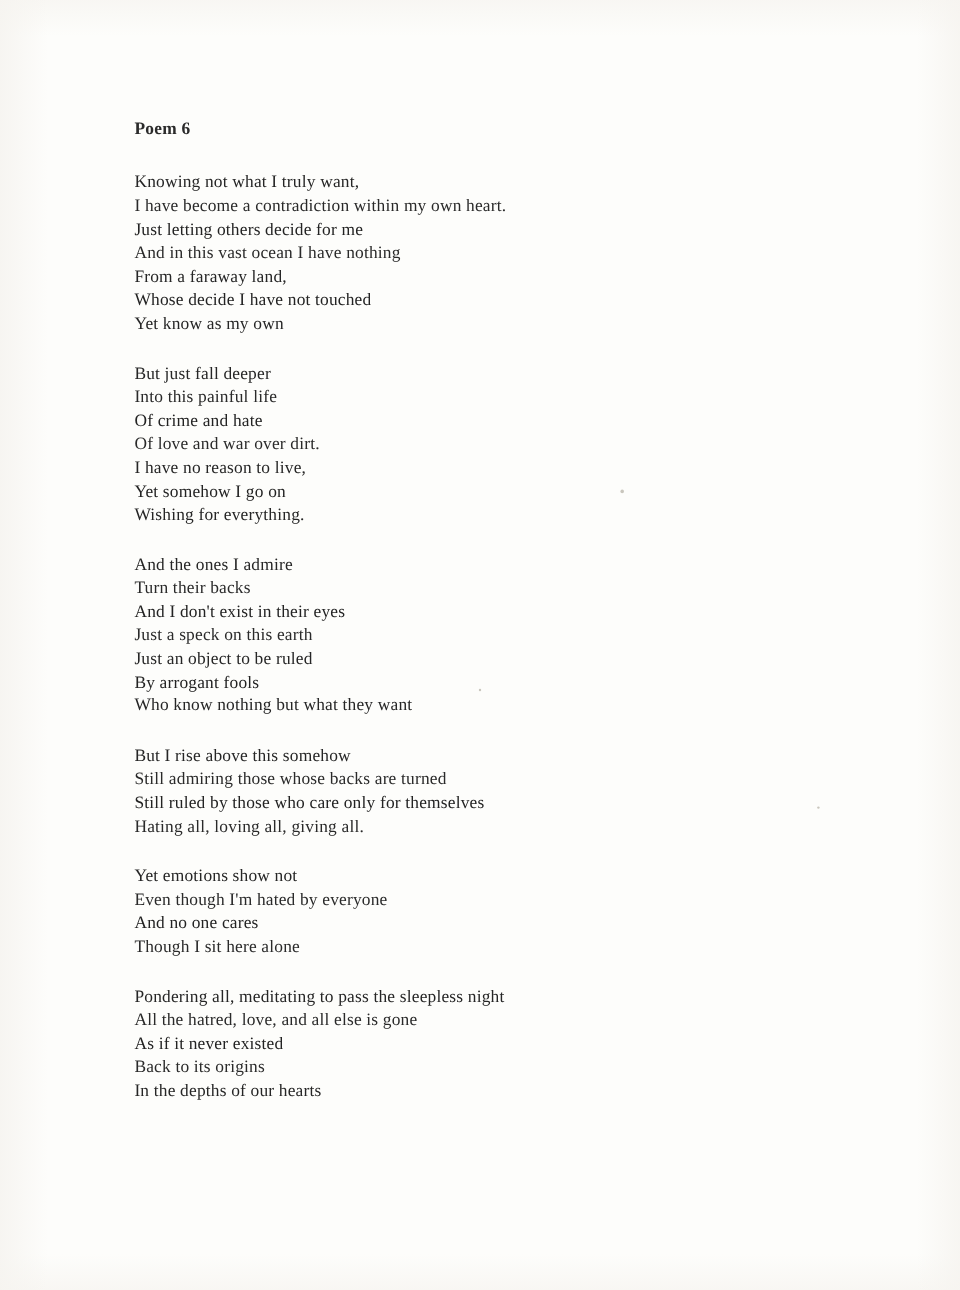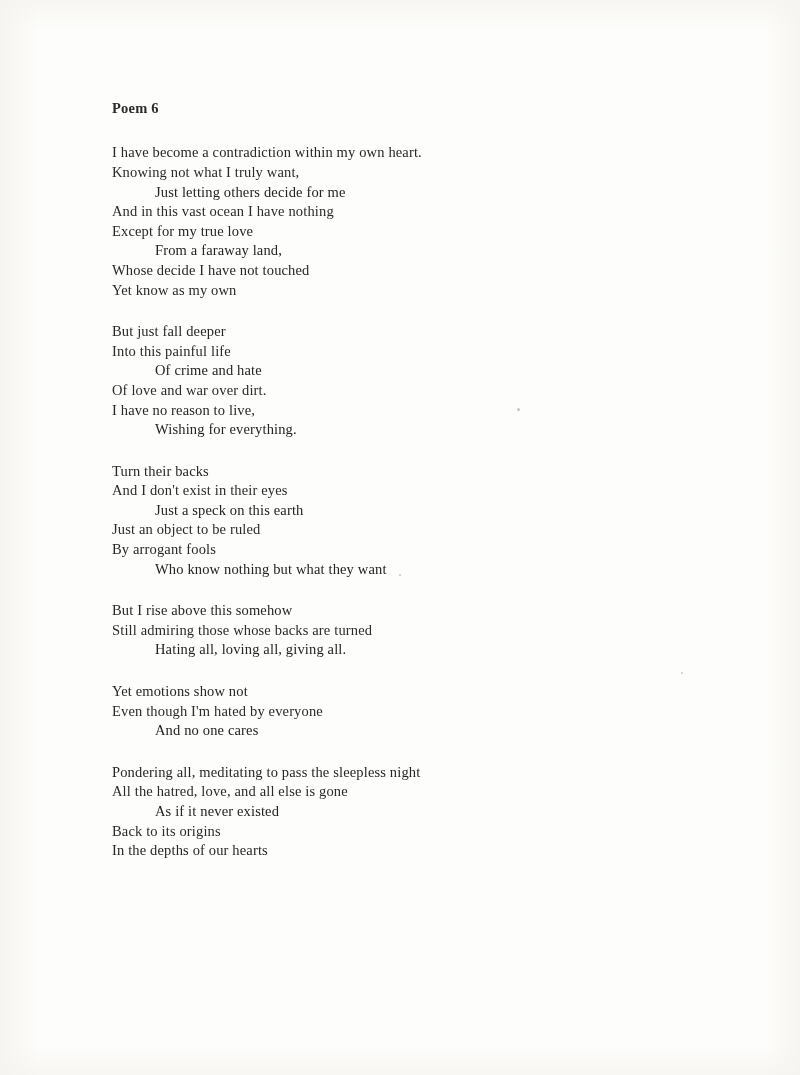--- a/index.html
+++ b/index.html
@@ -55,73 +55,76 @@
   }
   .line {
     font-size: 14.5px;
     line-height: 19.6px;
     color: #262626;
     letter-spacing: 0.15px;
     white-space: pre;
   }
   
   .line:nth-child(2n) { color: #2a2a2a; }
-  .line:nth-child(3n) { color: #232323; margin-left: 43px; }
+  .line:nth-child(3n) { color: #232323; }
 </style>
 </head>
 <body>
 
 <div class="page">
   <div class="scan-tint"></div>
   <div class="speck" style="left:517px;top:408px;width:3px;height:3px;"></div>
   <div class="speck" style="left:681px;top:672px;width:2px;height:2px;"></div>
   <div class="speck" style="left:399px;top:574px;width:2px;height:2px;"></div>
 
   <div class="content">
     <h1 class="doc-title">Poem 6</h1>
 
     <div class="stanza">
+      <div class="line">Knowing not what I truly want,</div>
       <div class="line">I have become a contradiction within my own heart.</div>
-      <div class="line">Knowing not what I truly want,</div>
       <div class="line">Just letting others decide for me</div>
       <div class="line">And in this vast ocean I have nothing</div>
-      <div class="line">Except for my true love</div>
       <div class="line">From a faraway land,</div>
       <div class="line">Whose decide I have not touched</div>
       <div class="line">Yet know as my own</div>
     </div>
 
     <div class="stanza">
       <div class="line">But just fall deeper</div>
       <div class="line">Into this painful life</div>
       <div class="line">Of crime and hate</div>
       <div class="line">Of love and war over dirt.</div>
       <div class="line">I have no reason to live,</div>
+      <div class="line">Yet somehow I go on</div>
       <div class="line">Wishing for everything.</div>
     </div>
 
     <div class="stanza">
+      <div class="line">And the ones I admire</div>
       <div class="line">Turn their backs</div>
       <div class="line">And I don't exist in their eyes</div>
       <div class="line">Just a speck on this earth</div>
       <div class="line">Just an object to be ruled</div>
       <div class="line">By arrogant fools</div>
       <div class="line">Who know nothing but what they want</div>
     </div>
 
     <div class="stanza">
       <div class="line">But I rise above this somehow</div>
       <div class="line">Still admiring those whose backs are turned</div>
+      <div class="line">Still ruled by those who care only for themselves</div>
       <div class="line">Hating all, loving all, giving all.</div>
     </div>
 
     <div class="stanza">
       <div class="line">Yet emotions show not</div>
       <div class="line">Even though I'm hated by everyone</div>
       <div class="line">And no one cares</div>
+      <div class="line">Though I sit here alone</div>
     </div>
 
     <div class="stanza">
       <div class="line">Pondering all, meditating to pass the sleepless night</div>
       <div class="line">All the hatred, love, and all else is gone</div>
       <div class="line">As if it never existed</div>
       <div class="line">Back to its origins</div>
       <div class="line">In the depths of our hearts</div>
     </div>
   </div>

